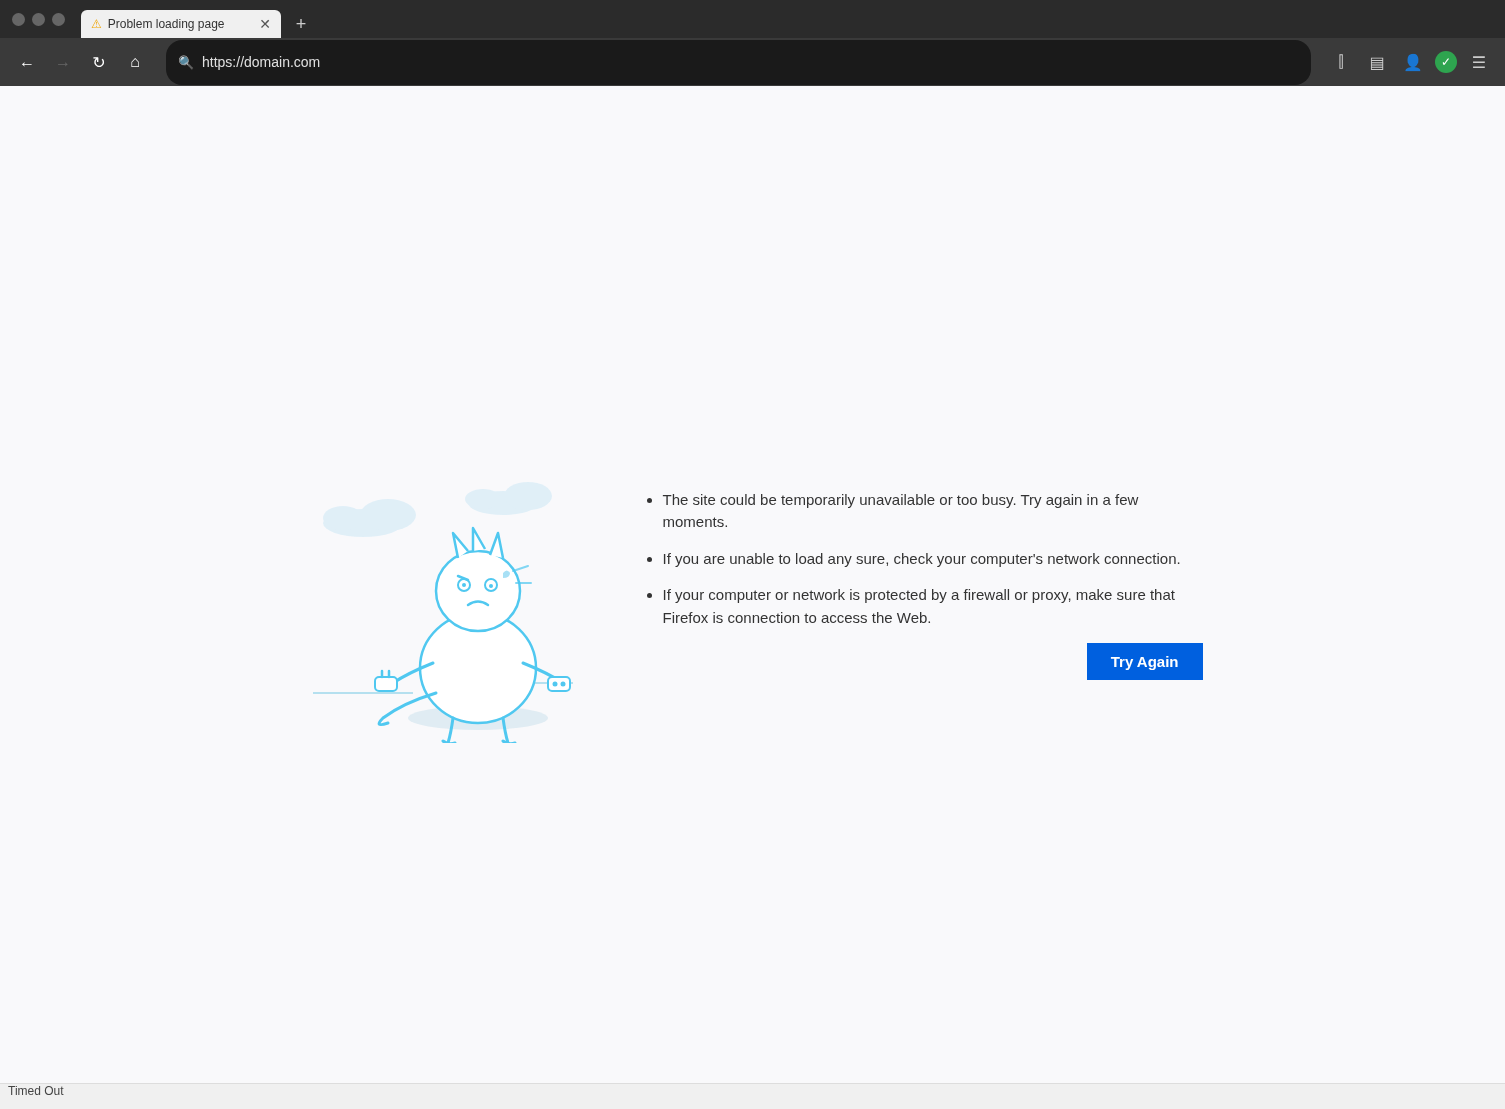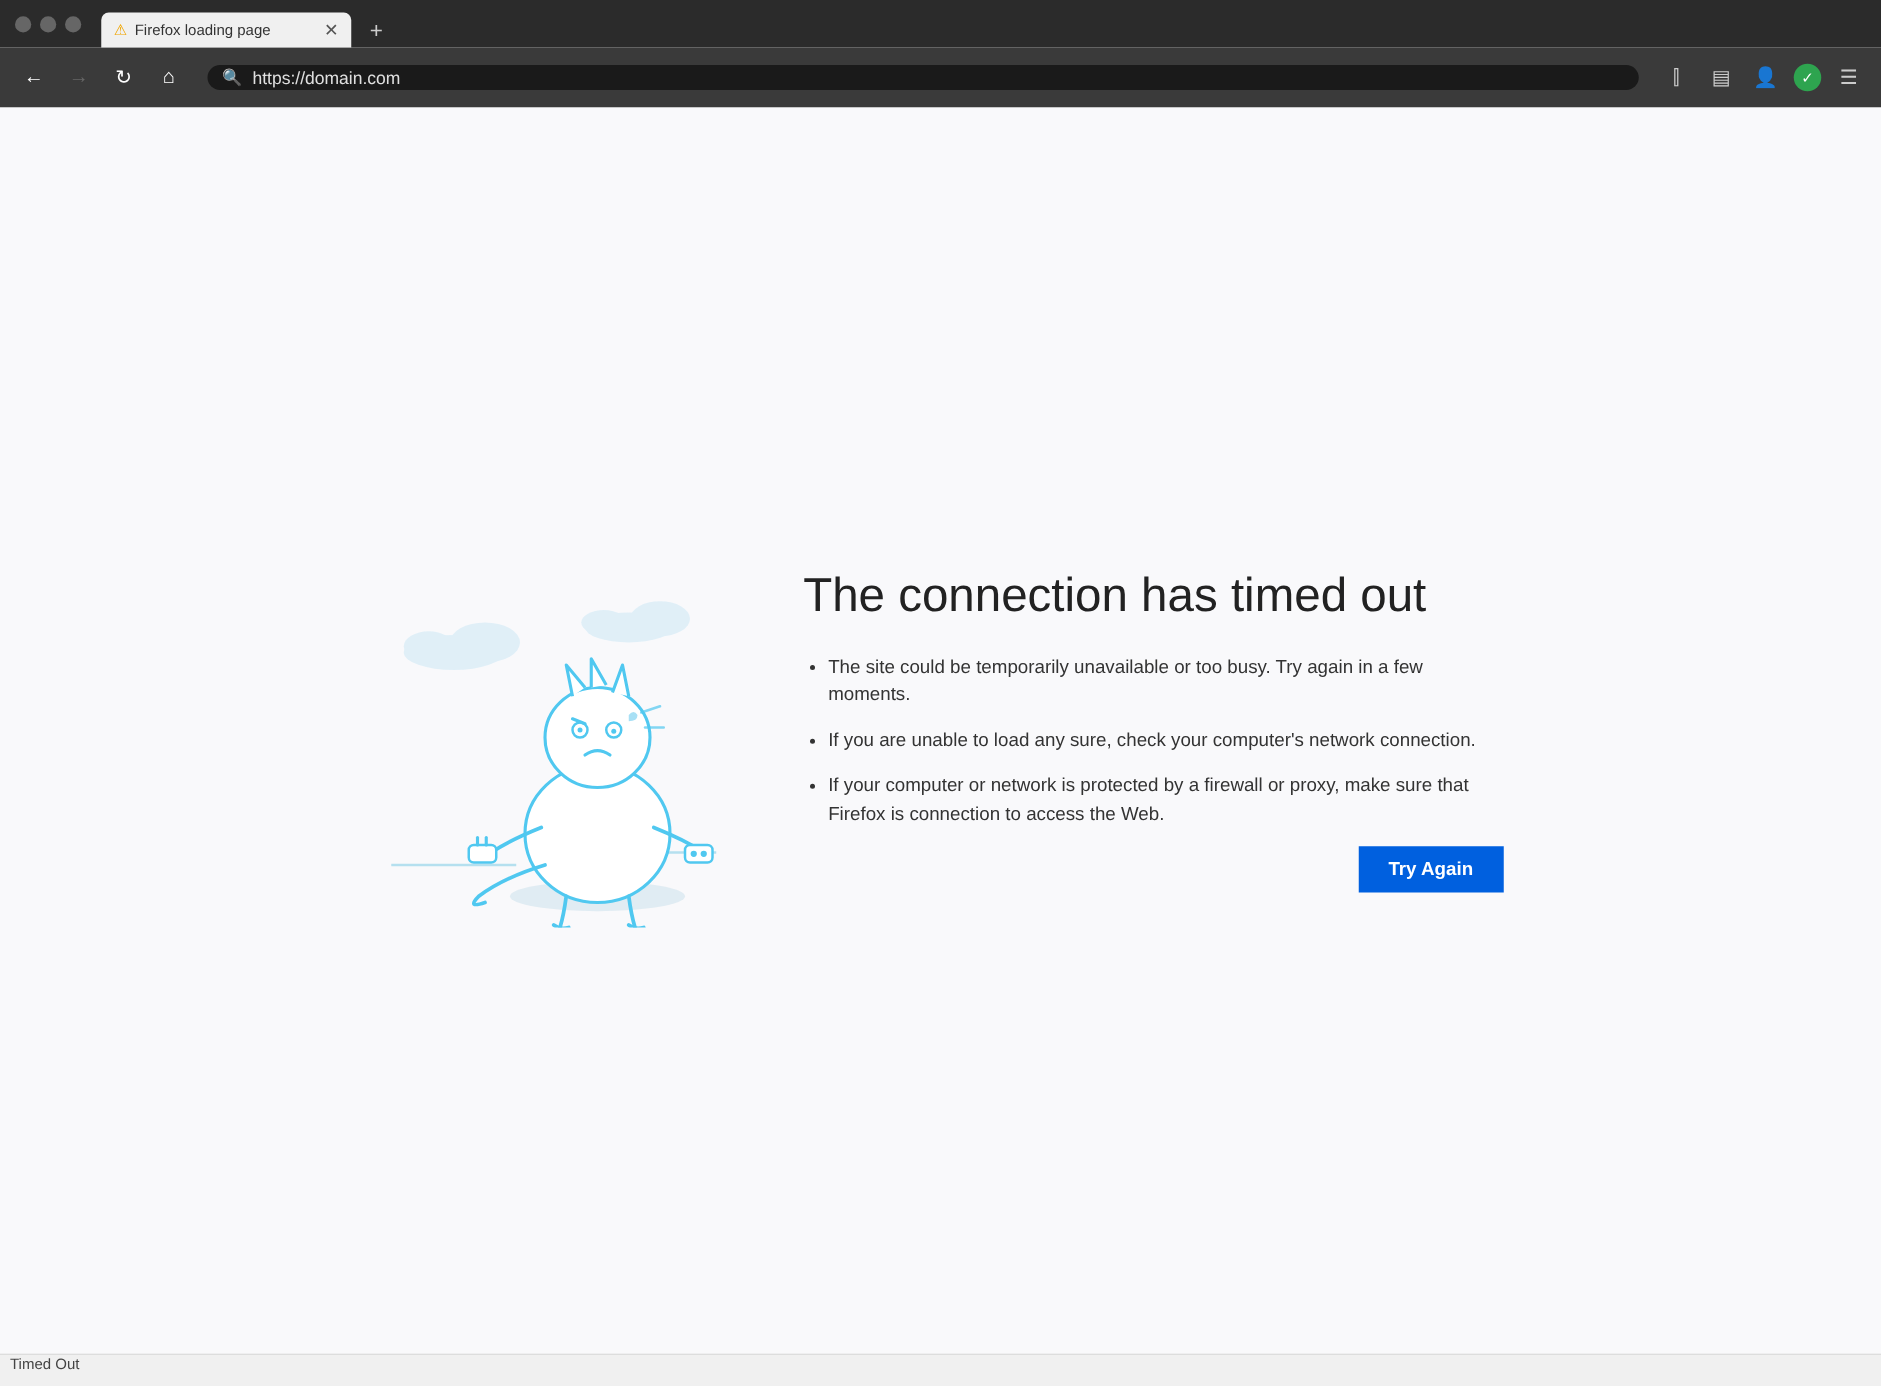--- a/index.html
+++ b/index.html
@@ -95,21 +95,21 @@
       justify-content: center;
     }
     .nav-btn.active { color: #fff; }
     .nav-btn.disabled { color: #666; cursor: default; }
     .address-bar-wrap {
       flex: 1;
       margin: 0 10px;
     }
     .address-bar {
       width: 100%;
-      height: 20px;
+      height: 45px;
       border-radius: 16px;
       border: none;
       background: #1a1a1a;
       color: #e0e0e0;
       font-size: 14px;
       padding: 0 14px 0 36px;
       outline: none;
     }
     .address-bar-inner {
       position: relative;
@@ -222,21 +222,21 @@
 
 <div class="titlebar">
   <div class="traffic-lights">
     <div class="traffic-light"></div>
     <div class="traffic-light"></div>
     <div class="traffic-light"></div>
   </div>
   <div class="tab-bar">
     <div class="tab active">
       <span class="tab-warning-icon">⚠</span>
-      <span>Firefox loading page</span>
+      <span>Problem loading page</span>
       <span class="tab-close">✕</span>
     </div>
     <div class="new-tab-btn">+</div>
   </div>
 </div>
 
 <div class="toolbar">
   <button class="nav-btn active">←</button>
   <button class="nav-btn disabled">→</button>
   <button class="nav-btn active">↻</button>
@@ -313,21 +313,20 @@
         <path d="M200 318 Q205 322 212 320" fill="none" stroke="#50c8f0" stroke-width="3" stroke-linecap="round"></path>
 
         <path d="M133 270 Q100 280 80 295 Q70 305 85 300" fill="none" stroke="#50c8f0" stroke-width="3" stroke-linecap="round"></path>
 
         <line x1="210" y1="148" x2="225" y2="143" stroke="#50c8f0" stroke-width="2" stroke-linecap="round" opacity="0.7"></line>
         <line x1="213" y1="160" x2="228" y2="160" stroke="#50c8f0" stroke-width="2" stroke-linecap="round" opacity="0.7"></line>
       </svg>
     </div>
 
     <div class="error-content">
-      <h1 class="error-title">The connection has timed out</h1>
       <ul class="error-list">
         <li>The site could be temporarily unavailable or too busy. Try again in a few moments.</li>
         <li>If you are unable to load any sure, check your computer's network connection.</li>
         <li>If your computer or network is protected by a firewall or proxy, make sure that Firefox is connection to access the Web.</li>
       </ul>
       <button class="try-again-btn">Try Again</button>
     </div>
   </div>
 </div>
 

